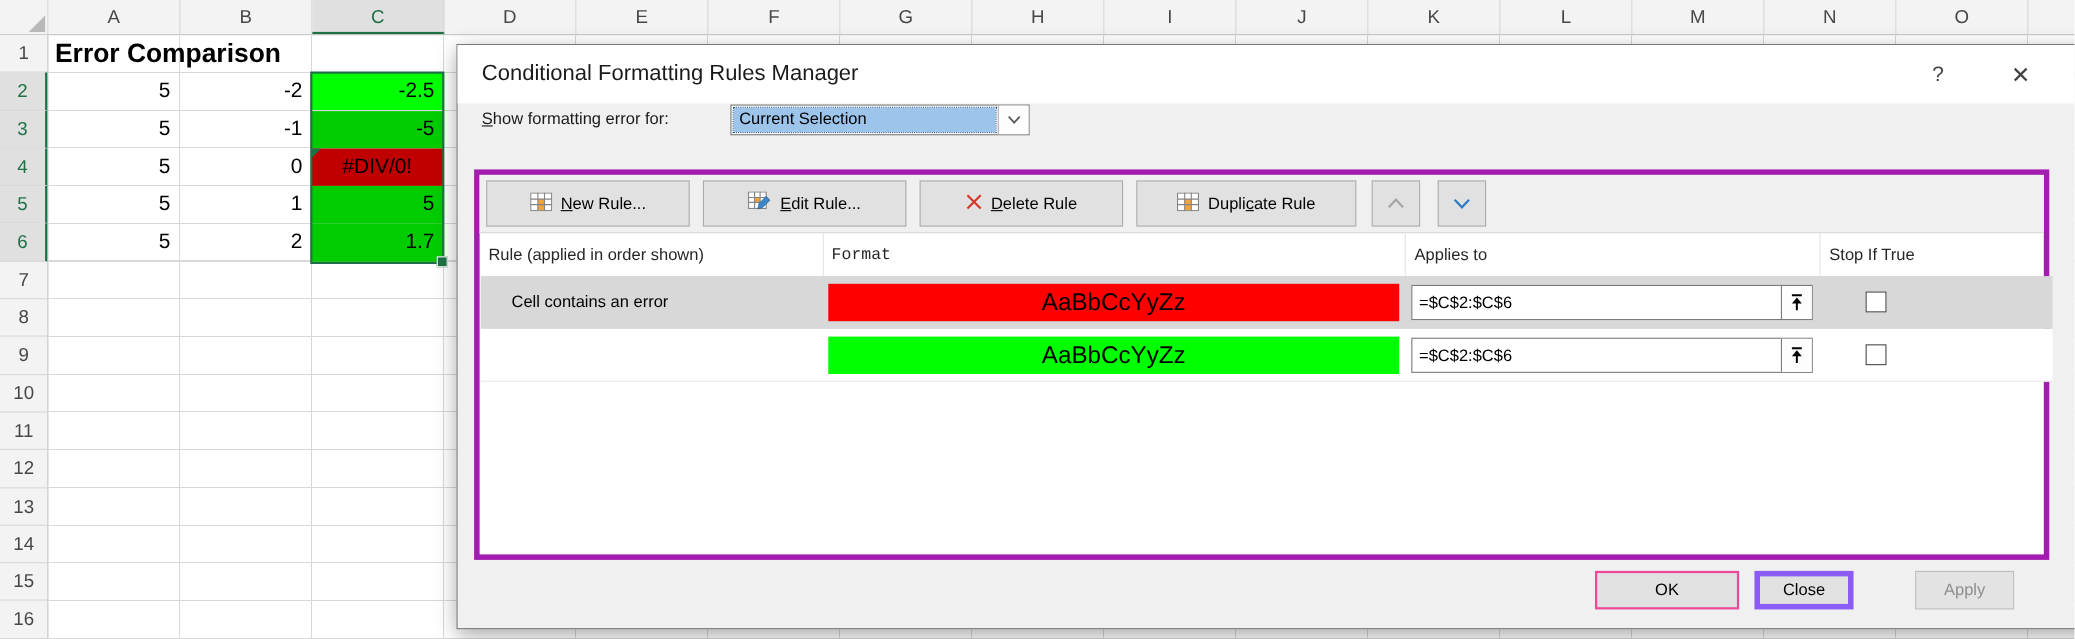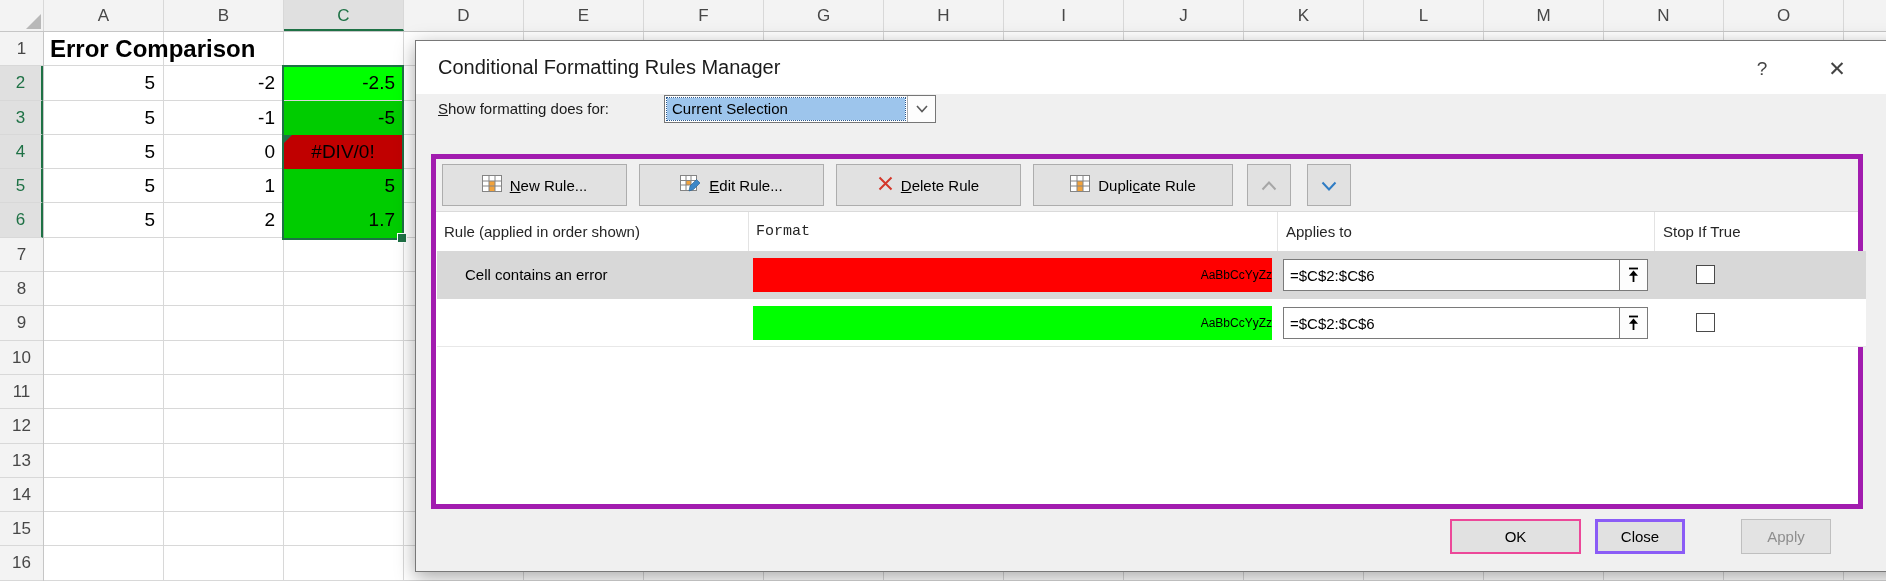--- a/index.html
+++ b/index.html
@@ -73,31 +73,31 @@
   #btn-down{left:871px;width:44px;}
 
   .lhdr{position:absolute;top:53px;height:39px;line-height:39px;font-size:15px;color:#262626;white-space:nowrap;}
   .lsep{position:absolute;top:53px;height:39px;width:1px;background:#e3e3e3;}
 
   .rulerow{position:absolute;left:1px;width:1429px;height:48px;}
   #rulerow-0{top:92px;background:#d8d8d8;}
   #rulerow-1{top:140px;background:#fff;border-bottom:1px solid #e8e8e8;box-sizing:border-box;}
   .rule-name{position:absolute;left:28px;top:0;height:48px;line-height:48px;font-size:15px;color:#000;white-space:nowrap;}
   .swatch{position:absolute;left:316px;top:7px;width:519px;height:34px;line-height:34px;
-    text-align:right;font-size:12px;color:#000;}
+    text-align:center;font-size:22px;color:#000;}
   .applies-group{position:absolute;left:846px;top:8px;width:365px;height:32px;background:#fff;
     border:1px solid #7a7a7a;box-sizing:border-box;display:flex;}
   .applies-input{flex:1;border:none;outline:none;font-family:"Liberation Sans",sans-serif;
     font-size:15px;color:#000;padding:0 0 0 6px;min-width:0;background:transparent;}
   .collapse-btn{width:28px;border:none;border-left:1px solid #7a7a7a;background:#fdfdfd;
     display:flex;align-items:center;justify-content:center;cursor:default;}
   .stop-check{position:absolute;left:1259px;top:14px;width:19px;height:19px;background:#fff;
     border:1px solid #4a4a4a;box-sizing:border-box;}
 
-  .dlg-btn{position:absolute;top:478px;height:35px;background:#e1e1e1;border:3px solid #8b5cf6;box-sizing:border-box;
+  .dlg-btn{position:absolute;top:478px;height:35px;background:#e1e1e1;border:5px solid #8b5cf6;box-sizing:border-box;
     font-family:"Liberation Sans",sans-serif;font-size:15px;color:#000;cursor:default;}
   #ok-btn{left:1034px;width:131px;border:2px solid #ec4899;}
   #close2-btn{left:1179px;width:90px;}
   #apply-btn{left:1325px;width:90px;border:1px solid #bfbfbf;color:#8e8e8e;background:#e3e3e3;}
   #grip{position:absolute;right:5px;bottom:5px;width:16px;height:16px;}
   #grip i{position:absolute;width:3px;height:3px;background:#a0a0a0;}
 </style>
 </head>
 <body>
 
@@ -180,21 +180,21 @@
     <div id="fill-handle"></div>
   </div>
 
   <div id="dialog">
     <div id="titlebar">
       <div id="dlg-title">Conditional Formatting Rules Manager</div>
       <button class="cap-btn" id="help-btn">?</button>
       <button class="cap-btn" id="close-btn">✕</button>
     </div>
 
-    <div id="scope-label"><u>S</u><span>how formatting does for:</span></div>
+    <div id="scope-label"><u>S</u><span>how formatting error for:</span></div>
 
     <div id="scope-combo">
       <div id="scope-sel">Current Selection</div>
       <div id="scope-arrow">
         <svg width="12" height="8" viewBox="0 0 12 8">
             <polyline points="1,1 6,6.5 11,1" fill="none" stroke="#5a5a5a" stroke-width="1.6"></polyline>
           </svg>
       </div>
     </div>
 

